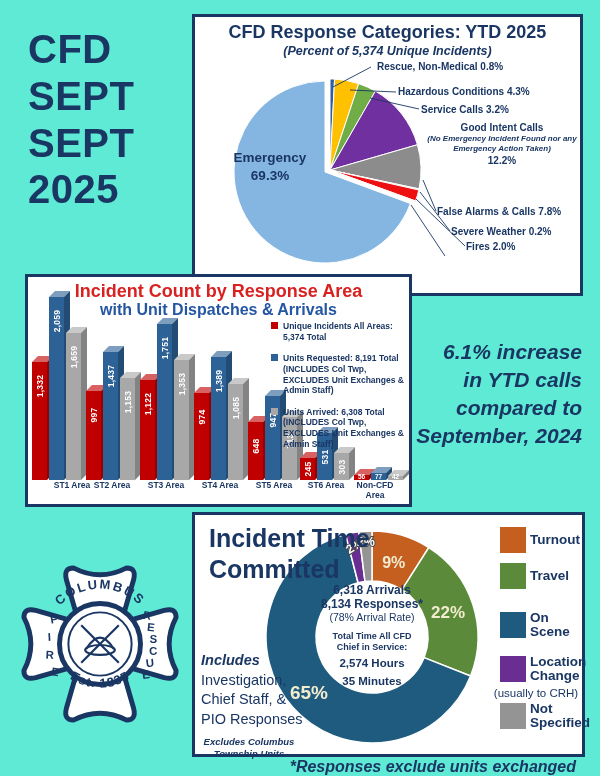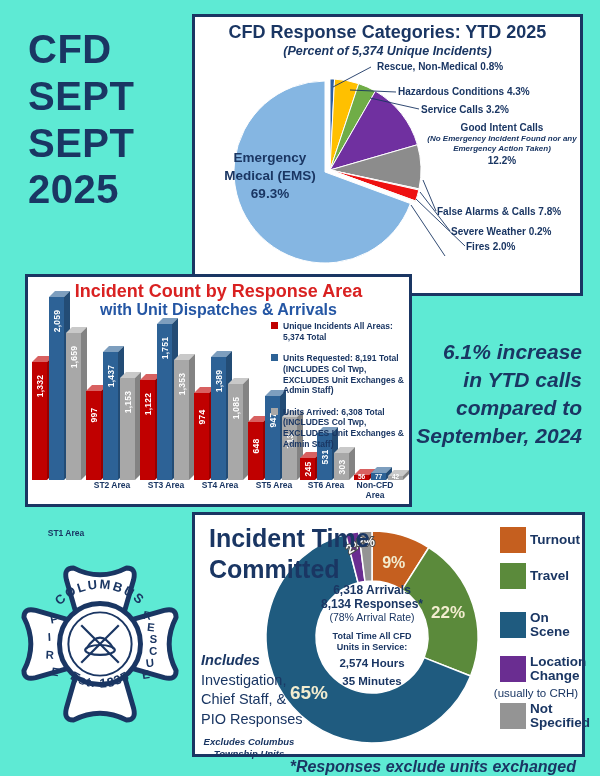--- a/index.html
+++ b/index.html
@@ -119,21 +119,20 @@
     <div class="plbl-block" style="left:230px;top:105px;width:154px">
       <div>Good Intent Calls</div>
       <div class="plbl-note">(No Emergency Incident Found nor any Emergency Action Taken)</div>
       <div style="margin-top:2px">12.2%</div>
     </div>
     <div class="plbl" style="left:242px;top:189px">False Alarms &amp; Calls 7.8%</div>
     <div class="plbl" style="left:256px;top:209px">Severe Weather 0.2%</div>
     <div class="plbl" style="left:271px;top:224px">Fires 2.0%</div>
     <div id="ems-label">
       <div>Emergency</div>
-      <div>Medical (EMS)</div>
       <div>69.3%</div>
     </div>
   </div>
 
   <div id="bar-panel" class="panel">
     <div id="bar-plot">
         <div class="bar3d" style="left: 4px; height: 118px; --c: #C00000; --ct: rgb(216,97,97); --cs: rgb(150,0,0);">
           <span class="bar-lab" style="top: 24px;">1,332</span>
         </div>
         <div class="bar3d" style="left: 21px; height: 183px; --c: #2D6296; --ct: rgb(125,158,190); --cs: rgb(35,76,117);">
@@ -191,21 +190,21 @@
           <span class="bar-lab-flat">56</span>
         </div>
         <div class="bar3d" style="left: 343px; height: 7px; --c: #2D6296; --ct: rgb(125,158,190); --cs: rgb(35,76,117);">
           <span class="bar-lab-flat">77</span>
         </div>
         <div class="bar3d" style="left: 360px; height: 4px; --c: #A8A8A8; --ct: rgb(201,201,201); --cs: rgb(131,131,131);">
           <span class="bar-lab-flat">42</span>
         </div>
       </div>
     <div id="bar-axis">
-        <div class="axis-lab" style="left: 10px; width: 56px; margin-top: 48px;">ST1 Area</div>
+        <div class="axis-lab" style="left: 16px; width: 56px;">ST1 Area</div>
         <div class="axis-lab" style="left: 56px; width: 56px;">ST2 Area</div>
         <div class="axis-lab" style="left: 110px; width: 56px;">ST3 Area</div>
         <div class="axis-lab" style="left: 164px; width: 56px;">ST4 Area</div>
         <div class="axis-lab" style="left: 218px; width: 56px;">ST5 Area</div>
         <div class="axis-lab" style="left: 270px; width: 56px;">ST6 Area</div>
         <div class="axis-lab" style="left: 322px; width: 50px;">Non-CFD Area</div>
       </div>
     <div id="bar-title1">Incident Count by Response Area</div>
     <div id="bar-title2">with Unit Dispatches &amp; Arrivals</div>
     <div id="bar-legend">
@@ -250,21 +249,21 @@
     </svg>
     <div id="donut-title">
       <div>Incident Time</div>
       <div>Committed</div>
     </div>
     <div id="donut-center">
       <div class="dc-b">6,318 Arrivals</div>
       <div class="dc-b">8,134 Responses*</div>
       <div class="dc-m">(78% Arrival Rate)</div>
       <div class="dc-s">Total Time All CFD</div>
-      <div class="dc-s">Units in Service:</div>
+      <div class="dc-s">Chief in Service:</div>
       <div class="dc-h">2,574 Hours</div>
       <div class="dc-h">35 Minutes</div>
     </div>
     <div id="includes-block">
       <div class="inc-first">Includes</div>
       <div>Investigation,</div>
       <div>Chief Staff, &amp;</div>
       <div>PIO Responses</div>
       <div id="excludes-note">
         <div>Excludes Columbus</div>

